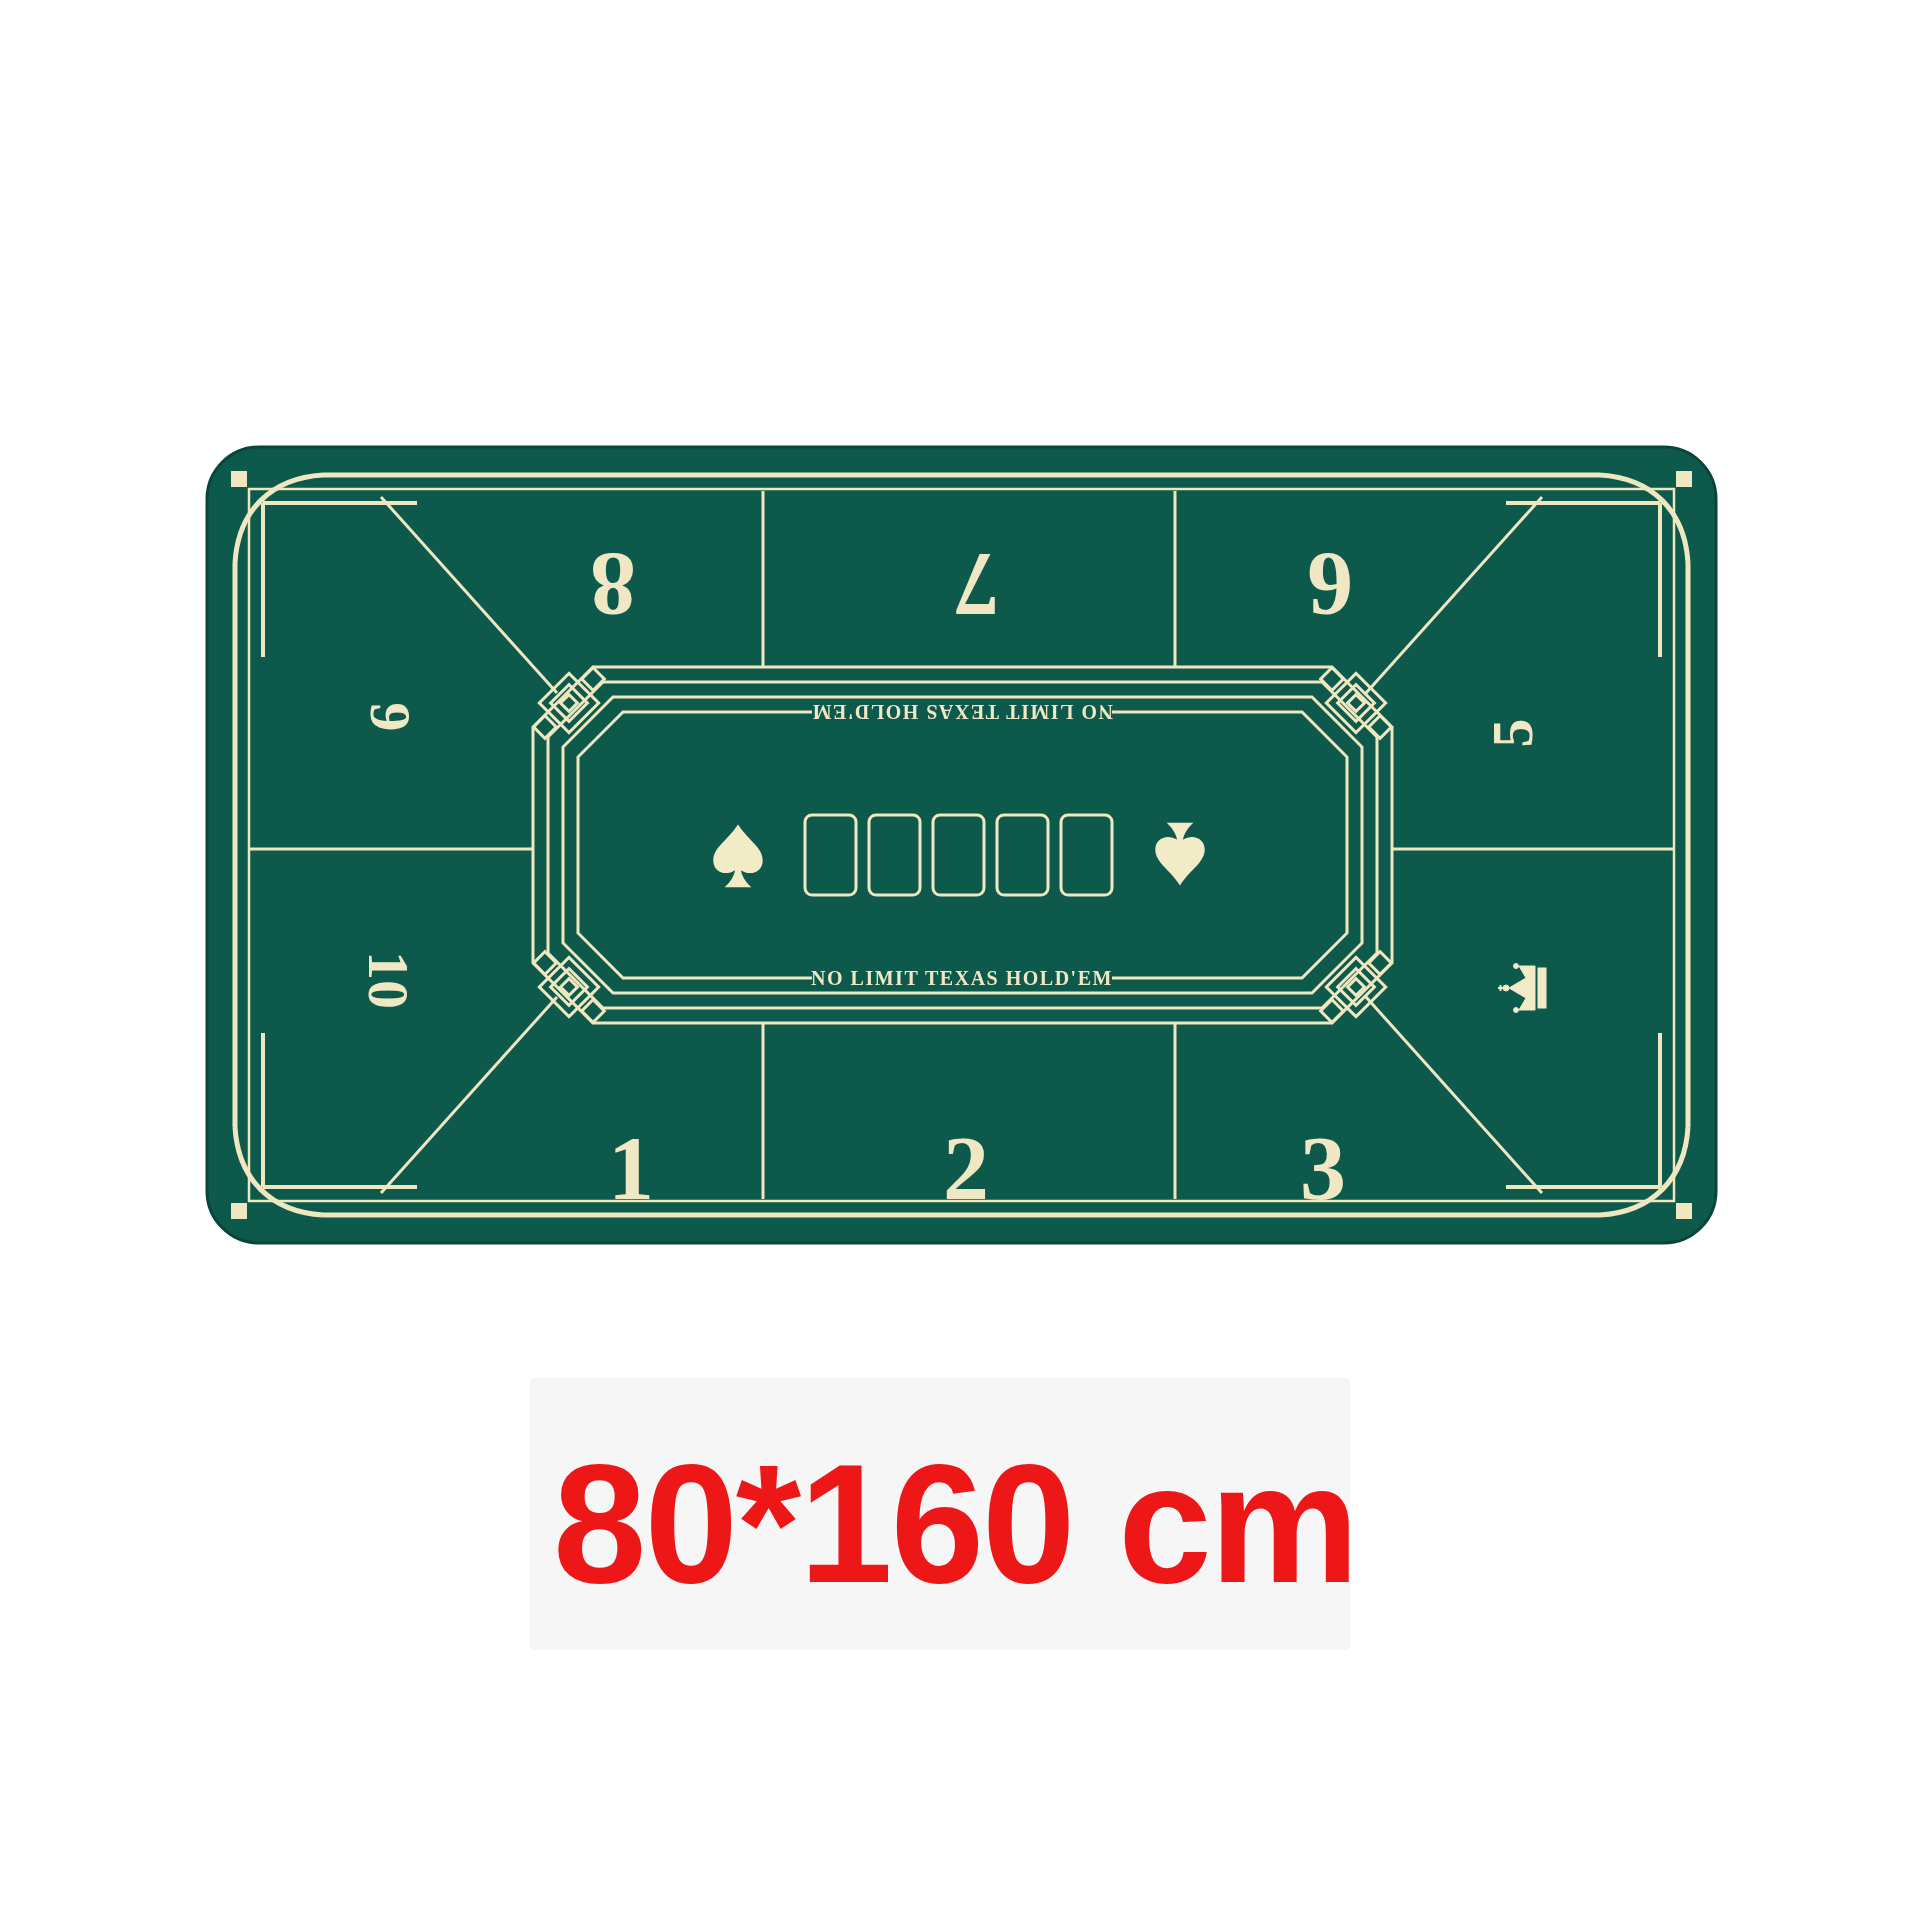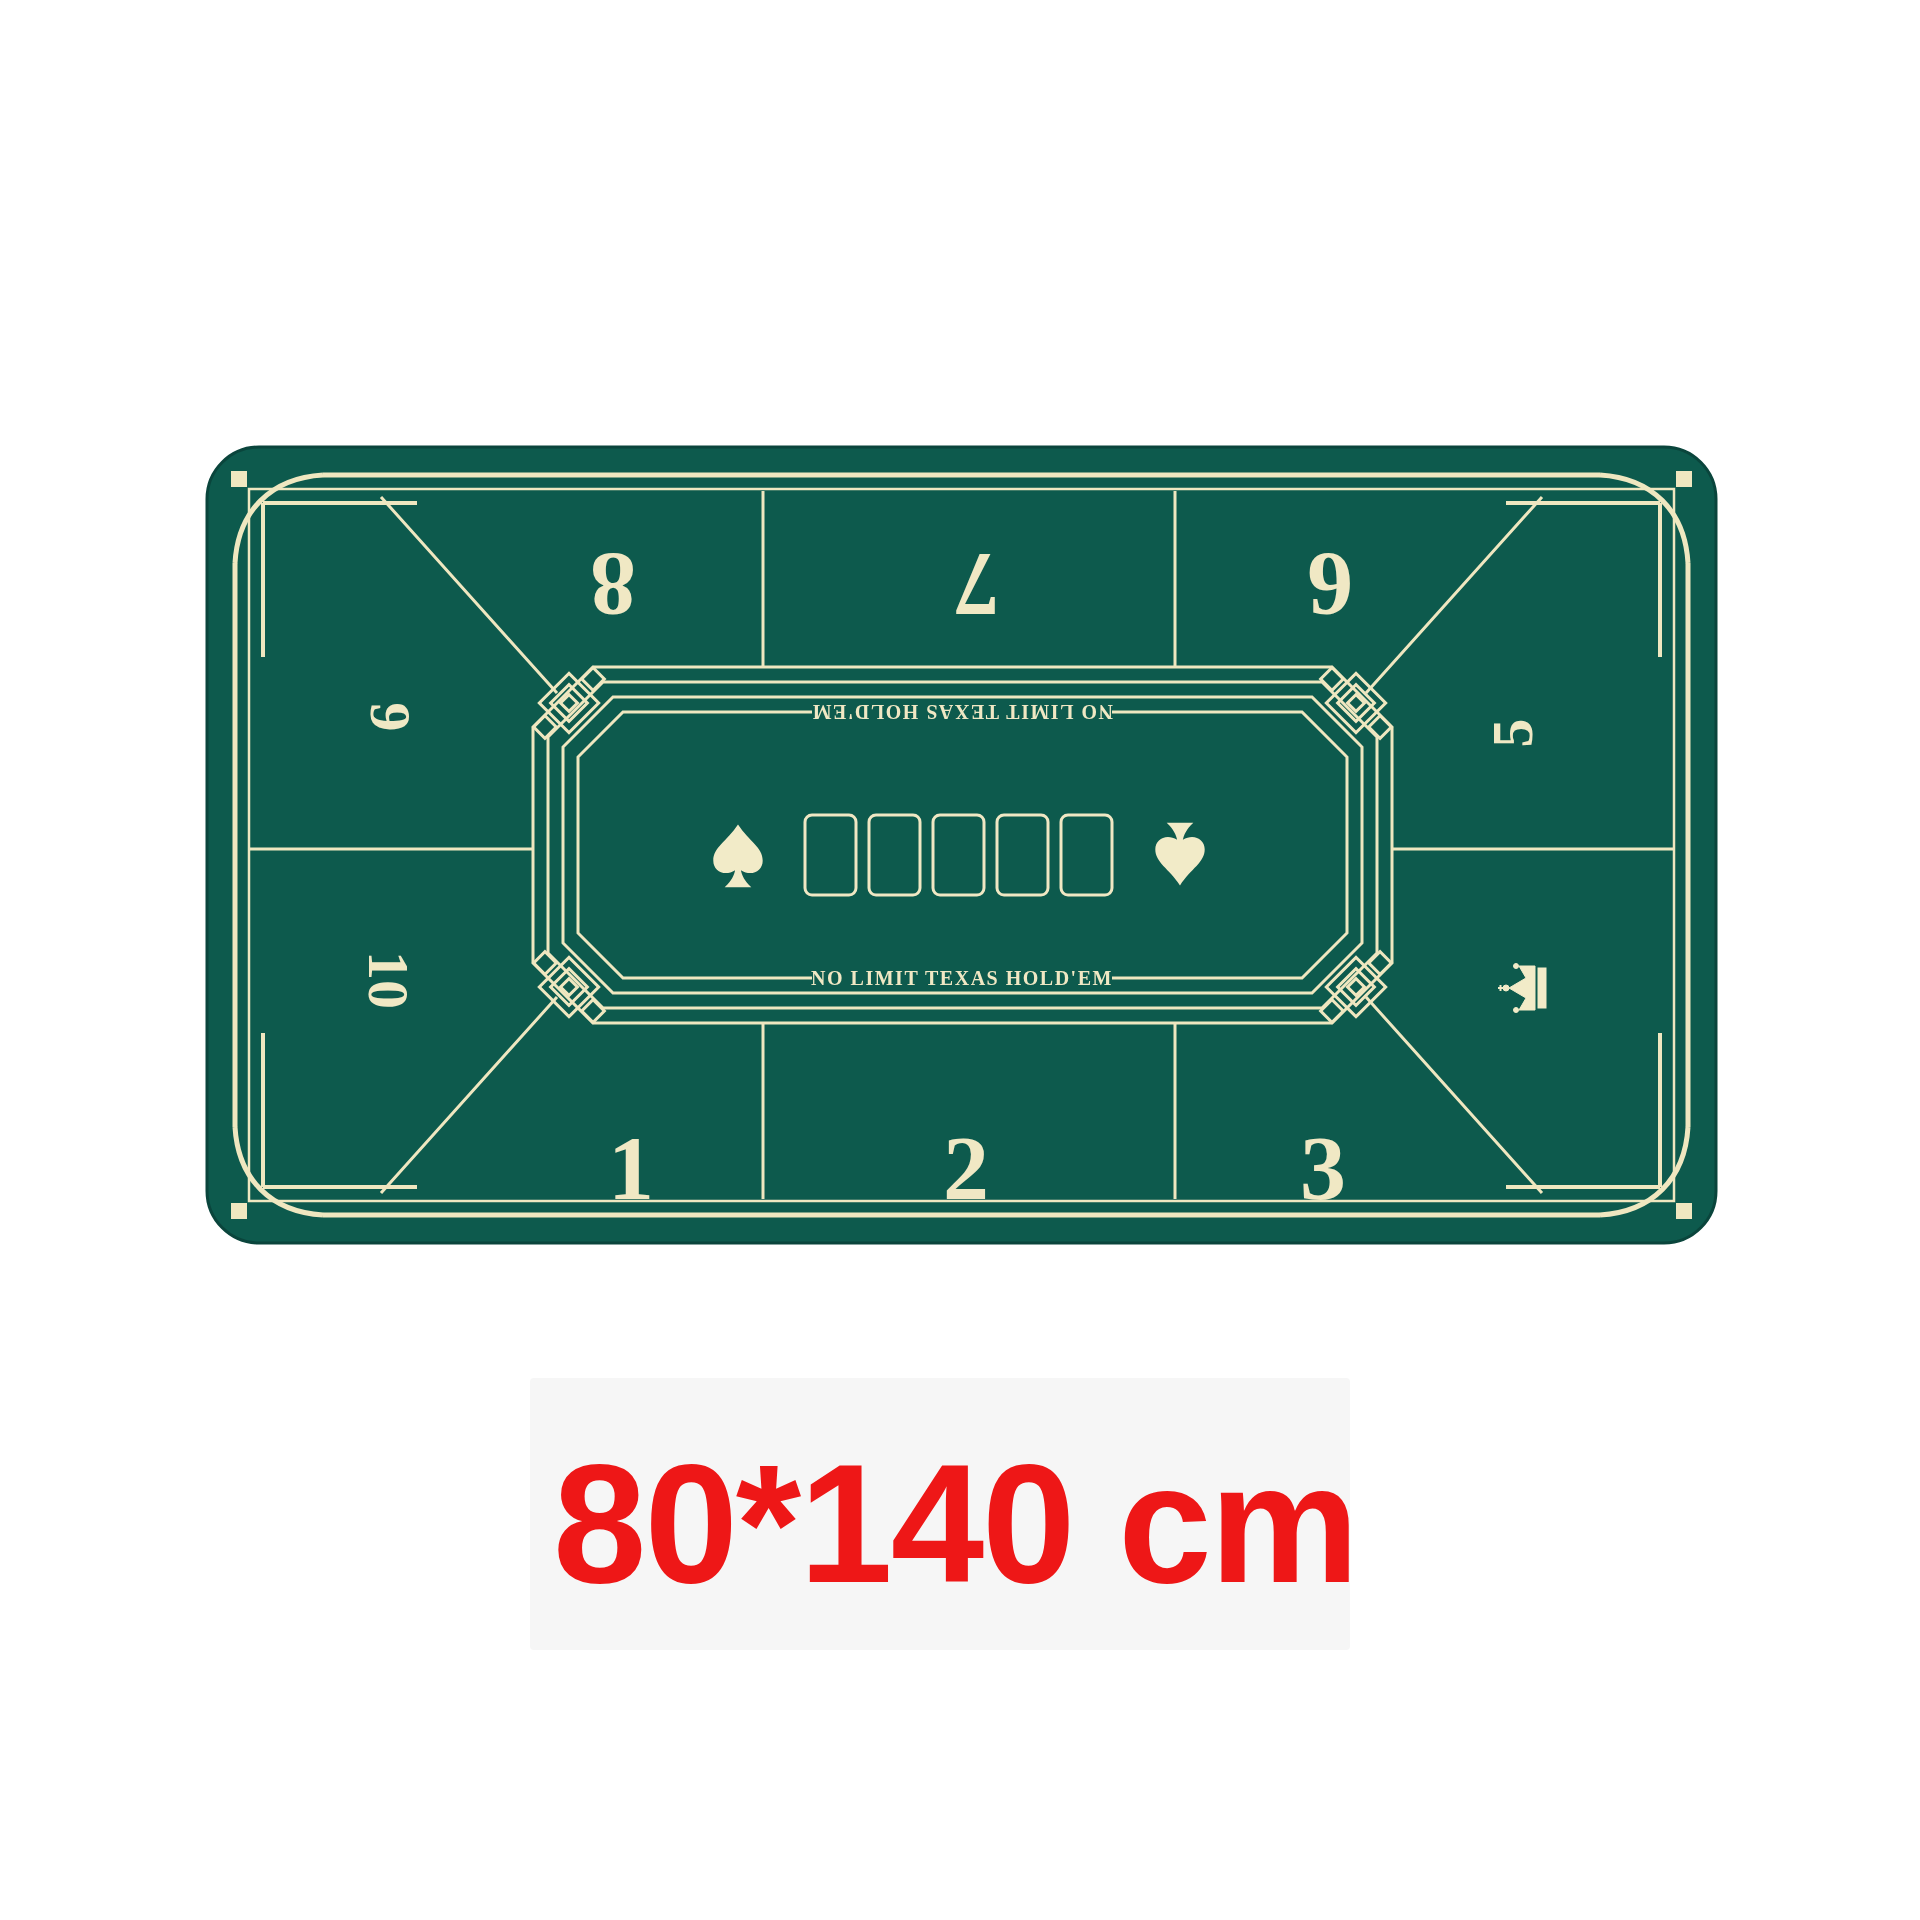--- a/index.html
+++ b/index.html
@@ -111,15 +111,15 @@
       <text transform="translate(1307,288) rotate(-90)" font-size="58" dominant-baseline="central">5</text>
       <text x="426" y="723" font-size="92" dominant-baseline="central">1</text>
       <text x="761" y="723" font-size="92" dominant-baseline="central">2</text>
       <text x="1118" y="723" font-size="92" dominant-baseline="central">3</text>
     </g>
   </svg>
   </div>
 
   <div class="gray-panel"></div>
 
-  <div class="dim-label" style="color:#ee1717;">80*140 cm</div>
+  <div class="dim-label" style="color:#ee1717;">80*160 cm</div>
 
 </div>
 
 </body></html>

